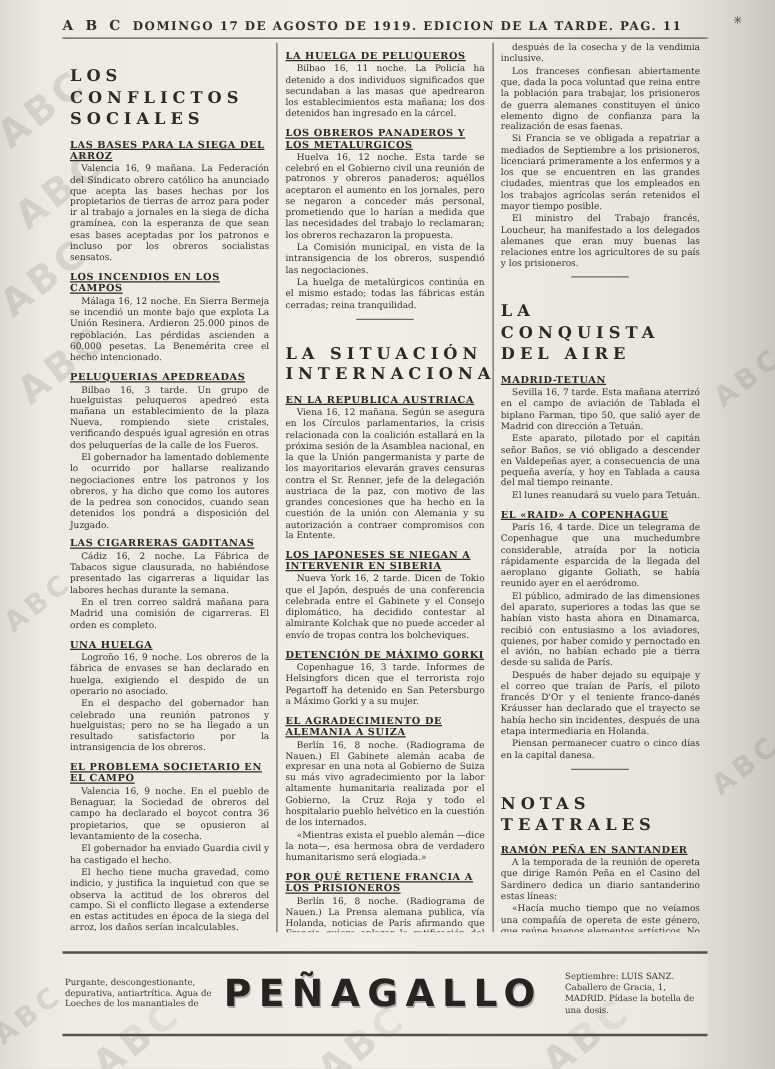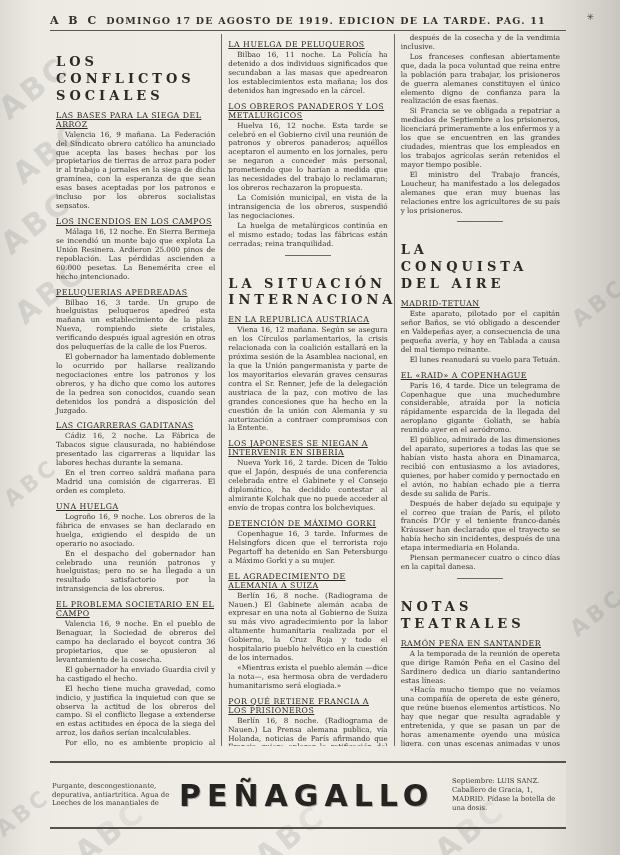--- a/index.html
+++ b/index.html
@@ -44,21 +44,21 @@
     position: absolute; left: 50px; right: 54px; top: 34px; height: 712px;
     display: flex; overflow: hidden;
   }
   .col { flex: 1 1 0; padding: 0 6px; overflow: hidden; }
   .col + .col { border-left: 1px solid #6e6a61; }
   .h1 {
     text-align: left; font-weight: bold; font-size: 13px;
     letter-spacing: 4px; line-height: 1.3; margin: 20px 0 4px; color: #2c2a25;
   }
   .h2 {
-    font-weight: normal; font-size: 7.8px; letter-spacing: 0.5px;
+    font-weight: bold; font-size: 7.8px; letter-spacing: 0.5px;
     margin: 6px 0 2px; text-decoration: underline; text-underline-offset: 1px;
     color: #2c2a25;
   }
   .p {
     font-size: 7.2px; line-height: 1.24; text-align: justify;
     text-indent: 9px; margin: 0 0 1px; color: #33312c;
   }
   .sep { width: 46px; border-top: 1px solid #6e6a61; margin: 6px auto 5px; }
   
   .ad {
@@ -144,20 +144,21 @@
         <p class="p">Berlín 16, 8 noche. (Radiograma de Nauen.) La Prensa alemana publica, vía Holanda, noticias de París afirmando que Francia quiere aplazar la ratificación del Tratado de paz para poder retener así los prisioneros de guerra alemanes hasta</p>
       </div>
       <div class="col">
         <p class="p">después de la cosecha y de la vendimia inclusive.</p>
         <p class="p">Los franceses confiesan abiertamente que, dada la poca voluntad que reina entre la población para trabajar, los prisioneros de guerra alemanes constituyen el único elemento digno de confianza para la realización de esas faenas.</p>
         <p class="p">Si Francia se ve obligada a repatriar a mediados de Septiembre a los prisioneros, licenciará primeramente a los enfermos y a los que se encuentren en las grandes ciudades, mientras que los empleados en los trabajos agrícolas serán retenidos el mayor tiempo posible.</p>
         <p class="p">El ministro del Trabajo francés, Loucheur, ha manifestado a los delegados alemanes que eran muy buenas las relaciones entre los agricultores de su país y los prisioneros.</p>
         <div class="sep"></div>
         <div class="h1">LA CONQUISTA DEL AIRE</div>
         <div class="h2">MADRID-TETUAN</div>
+        <p class="p">Sevilla 16, 7 tarde. Esta mañana aterrizó en el campo de aviación de Tablada el biplano Farman, tipo 50, que salió ayer de Madrid con dirección a Tetuán.</p>
         <p class="p">Este aparato, pilotado por el capitán señor Baños, se vió obligado a descender en Valdepeñas ayer, a consecuencia de una pequeña avería, y hoy en Tablada a causa del mal tiempo reinante.</p>
         <p class="p">El lunes reanudará su vuelo para Tetuán.</p>
         <div class="h2">EL «RAID» A COPENHAGUE</div>
         <p class="p">París 16, 4 tarde. Dice un telegrama de Copenhague que una muchedumbre considerable, atraída por la noticia rápidamente esparcida de la llegada del aeroplano gigante Goliath, se había reunido ayer en el aeródromo.</p>
         <p class="p">El público, admirado de las dimensiones del aparato, superiores a todas las que se habían visto hasta ahora en Dinamarca, recibió con entusiasmo a los aviadores, quienes, por haber comido y pernoctado en el avión, no habían echado pie a tierra desde su salida de París.</p>
         <p class="p">Después de haber dejado su equipaje y el correo que traían de París, el piloto francés D'Or y el teniente franco-danés Kráusser han declarado que el trayecto se había hecho sin incidentes, después de una etapa intermediaria en Holanda.</p>
         <p class="p">Piensan permanecer cuatro o cinco días en la capital danesa.</p>
         <div class="sep"></div>
         <div class="h1">NOTAS TEATRALES</div>
         <div class="h2">RAMÓN PEÑA EN SANTANDER</div>

